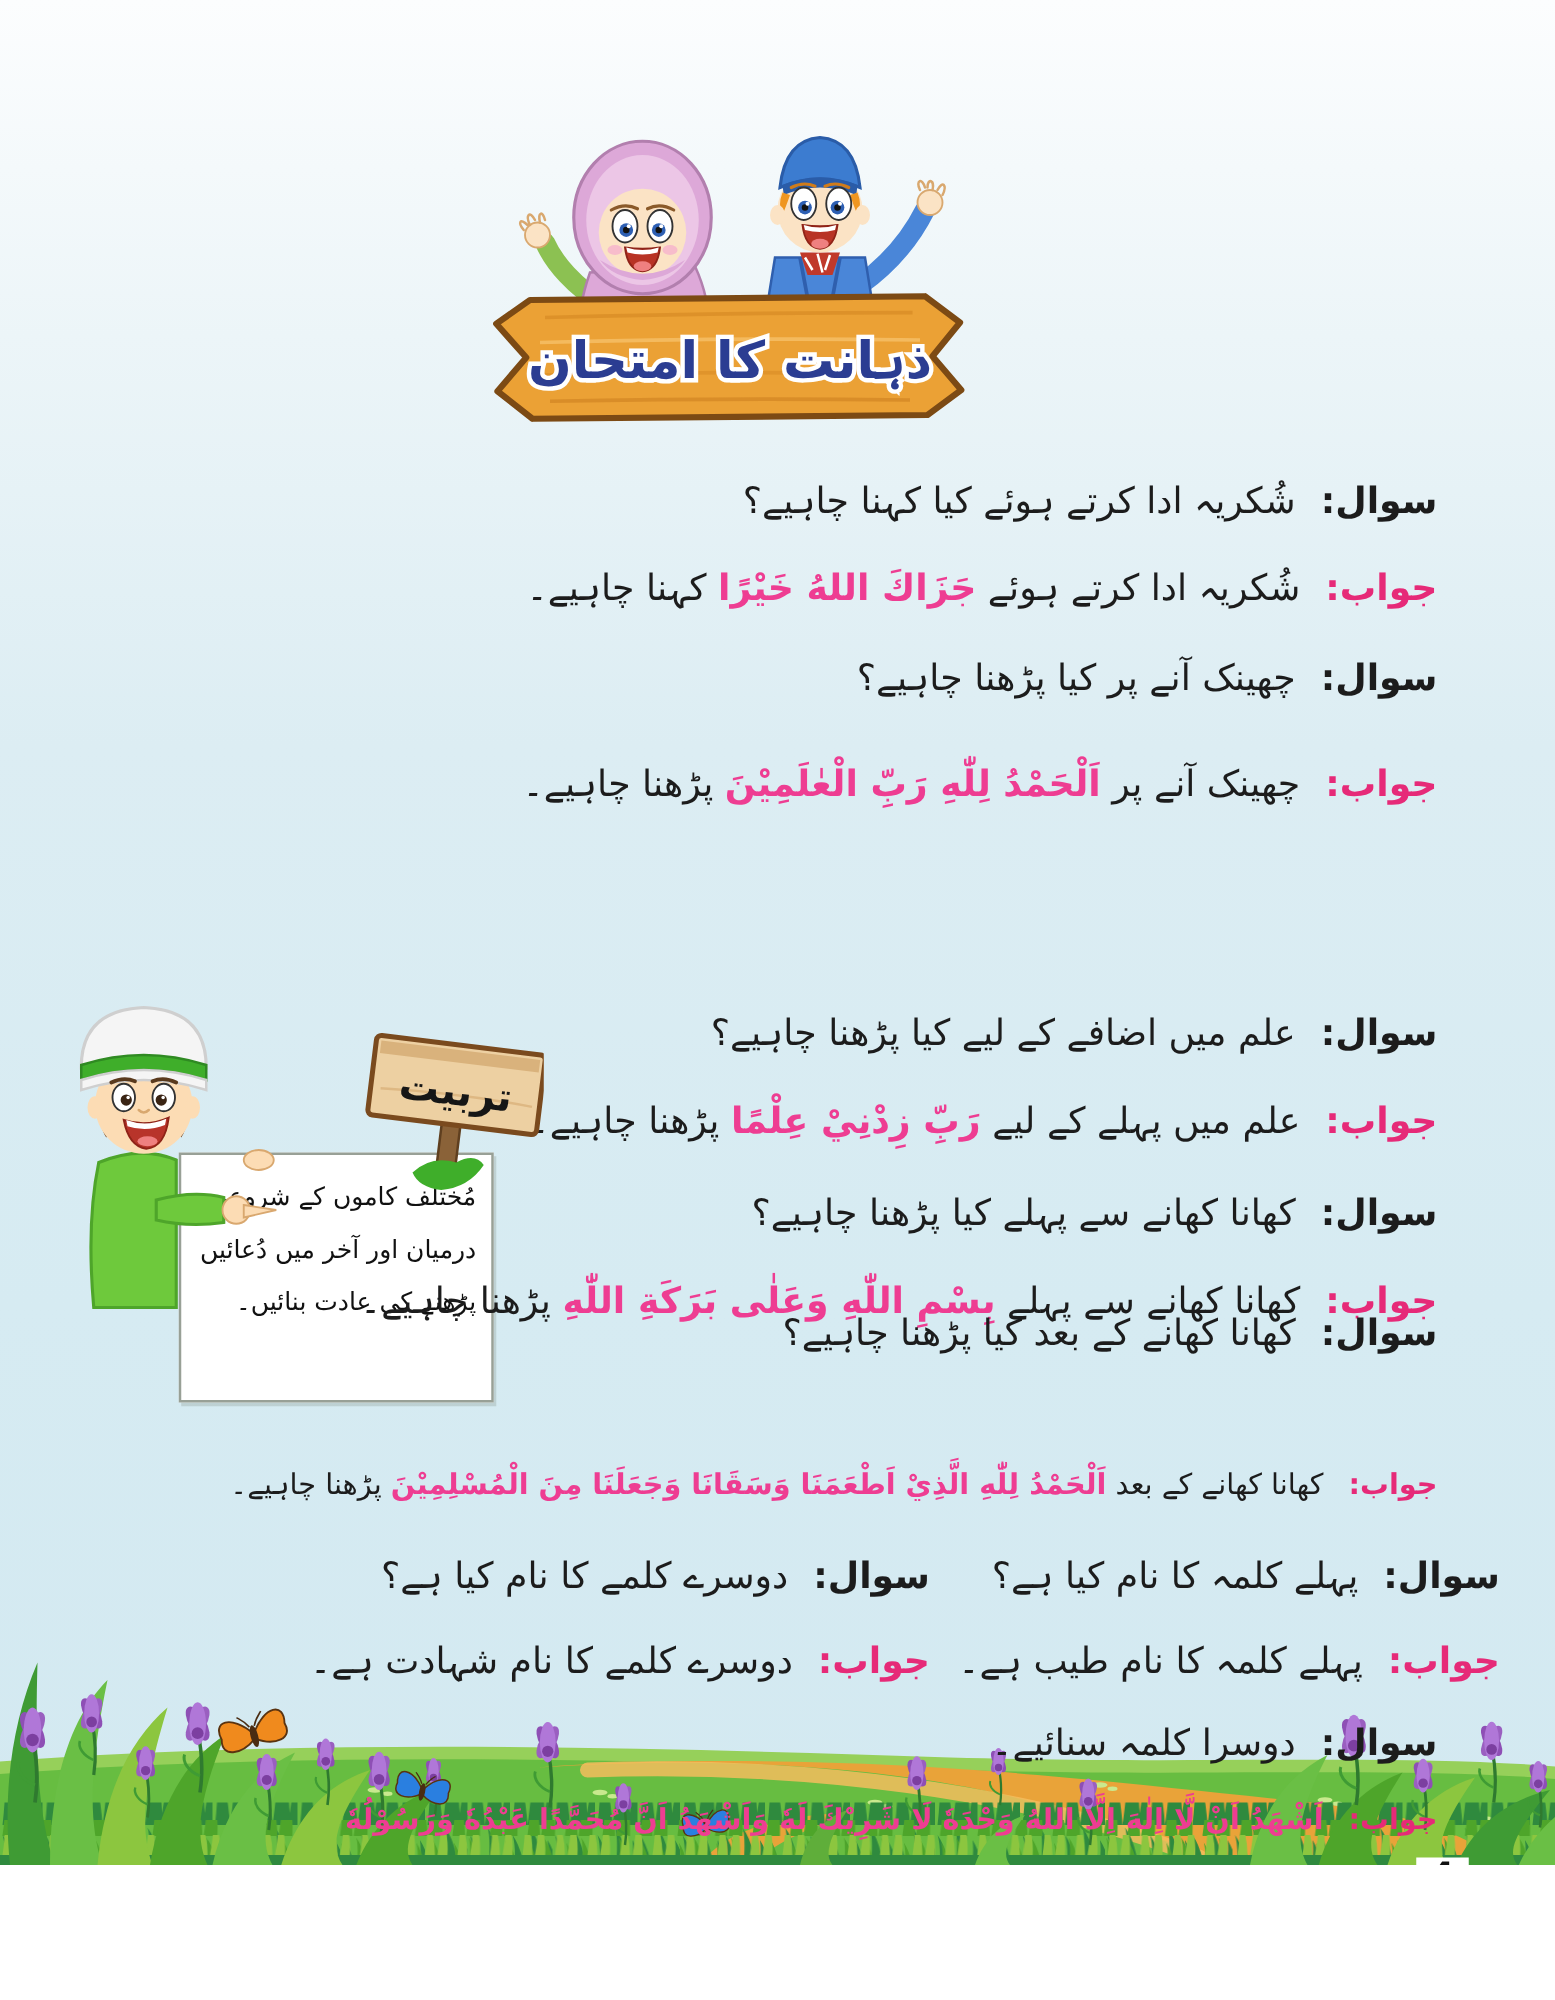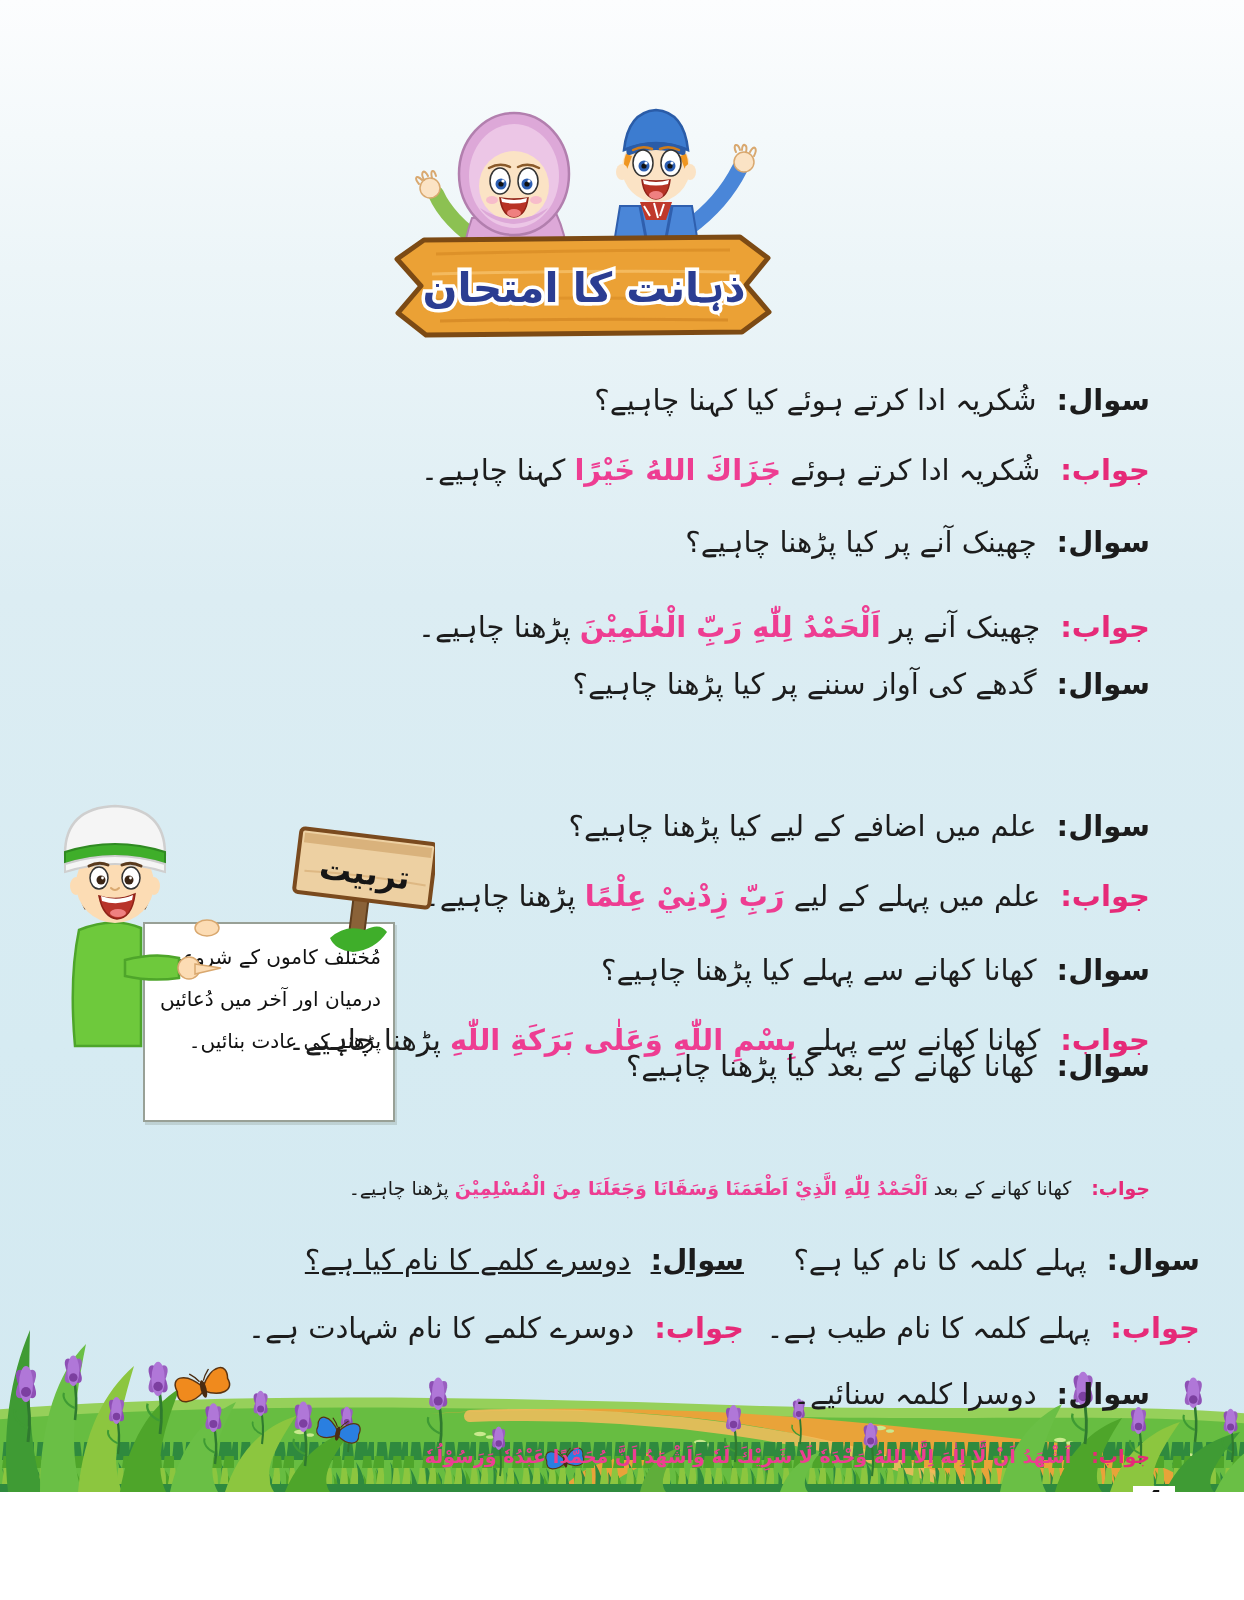--- a/index.html
+++ b/index.html
@@ -11,21 +11,21 @@
   }
   
   .qa-line{
     position:absolute; direction:rtl; white-space:nowrap; z-index:3;
     font-size:29px; color:#1c1c1c; line-height:44px;
   }
   .qa-line .lbl{font-weight:bold; padding-left:20px;}
   .qa-line.q .lbl{color:#1c1c1c;}
   .qa-line.a .lbl{color:#e62a78;}
   .qa-line .ar{color:#ee3d92; font-weight:bold;}
-  .qa-line.long{font-size:19px;}
+  .qa-line.long{font-size:23px;}
   
   .header-art{position:absolute; left:388px; top:88px; width:400px; height:258px; z-index:2;}
   
   .note-card{
     position:absolute; left:143px; top:922px; width:222px; height:166px; z-index:2;
     background:#ffffff; border:2px solid #98a096; box-shadow:2px 3px 0 rgba(120,130,120,.25);
     direction:rtl; text-align:right; padding:12px 12px 18px 14px;
     font-size:20px; line-height:2.1; color:#111;
   }
   .trainer-art{position:absolute; left:35px; top:778px; width:400px; height:360px; z-index:3; pointer-events:none;}
@@ -131,23 +131,20 @@
   </div>
   <div class="qa-line a" style="top:448px; right:134px;">
     <span class="lbl">جواب:</span><span>شُکریہ ادا کرتے ہوئے </span><span class="ar">جَزَاكَ اللهُ خَيْرًا</span><span> کہنا چاہیے۔</span>
   </div>
   <div class="qa-line q" style="top:520px; right:134px;">
     <span class="lbl">سوال:</span><span>چھینک آنے پر کیا پڑھنا چاہیے؟</span>
   </div>
   <div class="qa-line a" style="top:590px; right:134px;margin-top:15px;">
     <span class="lbl">جواب:</span><span>چھینک آنے پر </span><span class="ar">اَلْحَمْدُ لِلّٰهِ رَبِّ الْعٰلَمِيْنَ</span><span> پڑھنا چاہیے۔</span>
   </div>
-  <div class="qa-line q" style="top:662px; right:134px;">
-    <span class="lbl">سوال:</span><span>گدھے کی آواز سننے پر کیا پڑھنا چاہیے؟</span>
-  </div>
   <div class="qa-line q" style="top:804px; right:134px;">
     <span class="lbl">سوال:</span><span>علم میں اضافے کے لیے کیا پڑھنا چاہیے؟</span>
   </div>
   <div class="qa-line a" style="top:874px; right:134px;">
     <span class="lbl">جواب:</span><span>علم میں پہلے کے لیے </span><span class="ar">رَبِّ زِدْنِيْ عِلْمًا</span><span> پڑھنا چاہیے۔</span>
   </div>
   <div class="qa-line q" style="top:948px; right:134px;">
     <span class="lbl">سوال:</span><span>کھانا کھانے سے پہلے کیا پڑھنا چاہیے؟</span>
   </div>
   <div class="qa-line a" style="top:1018px; right:134px;">
@@ -156,21 +153,21 @@
   <div class="qa-line q" style="top:1044px; right:134px;">
     <span class="lbl">سوال:</span><span>کھانا کھانے کے بعد کیا پڑھنا چاہیے؟</span>
   </div>
   <div class="qa-line a long" style="top:1166px; right:134px;">
     <span class="lbl">جواب:</span><span>کھانا کھانے کے بعد </span><span class="ar">اَلْحَمْدُ لِلّٰهِ الَّذِيْ اَطْعَمَنَا وَسَقَانَا وَجَعَلَنَا مِنَ الْمُسْلِمِيْنَ</span><span> پڑھنا چاہیے۔</span>
   </div>
 
   <div class="qa-line q" style="top:1238px; right:84px;">
     <span class="lbl">سوال:</span><span>پہلے کلمہ کا نام کیا ہے؟</span>
   </div>
-  <div class="qa-line q" style="top:1238px; right:540px;text-decoration:underline;">
+  <div class="qa-line q" style="top:1238px; right:540px;">
     <span class="lbl">سوال:</span><span>دوسرے کلمے کا نام کیا ہے؟</span>
   </div>
 
   <div class="qa-line a" style="top:1306px; right:84px;">
     <span class="lbl">جواب:</span><span>پہلے کلمہ کا نام طیب ہے۔</span>
   </div>
   <div class="qa-line a" style="top:1306px; right:540px;">
     <span class="lbl">جواب:</span><span>دوسرے کلمے کا نام شہادت ہے۔</span>
   </div>
   <div class="qa-line q" style="top:1372px; right:134px;">

